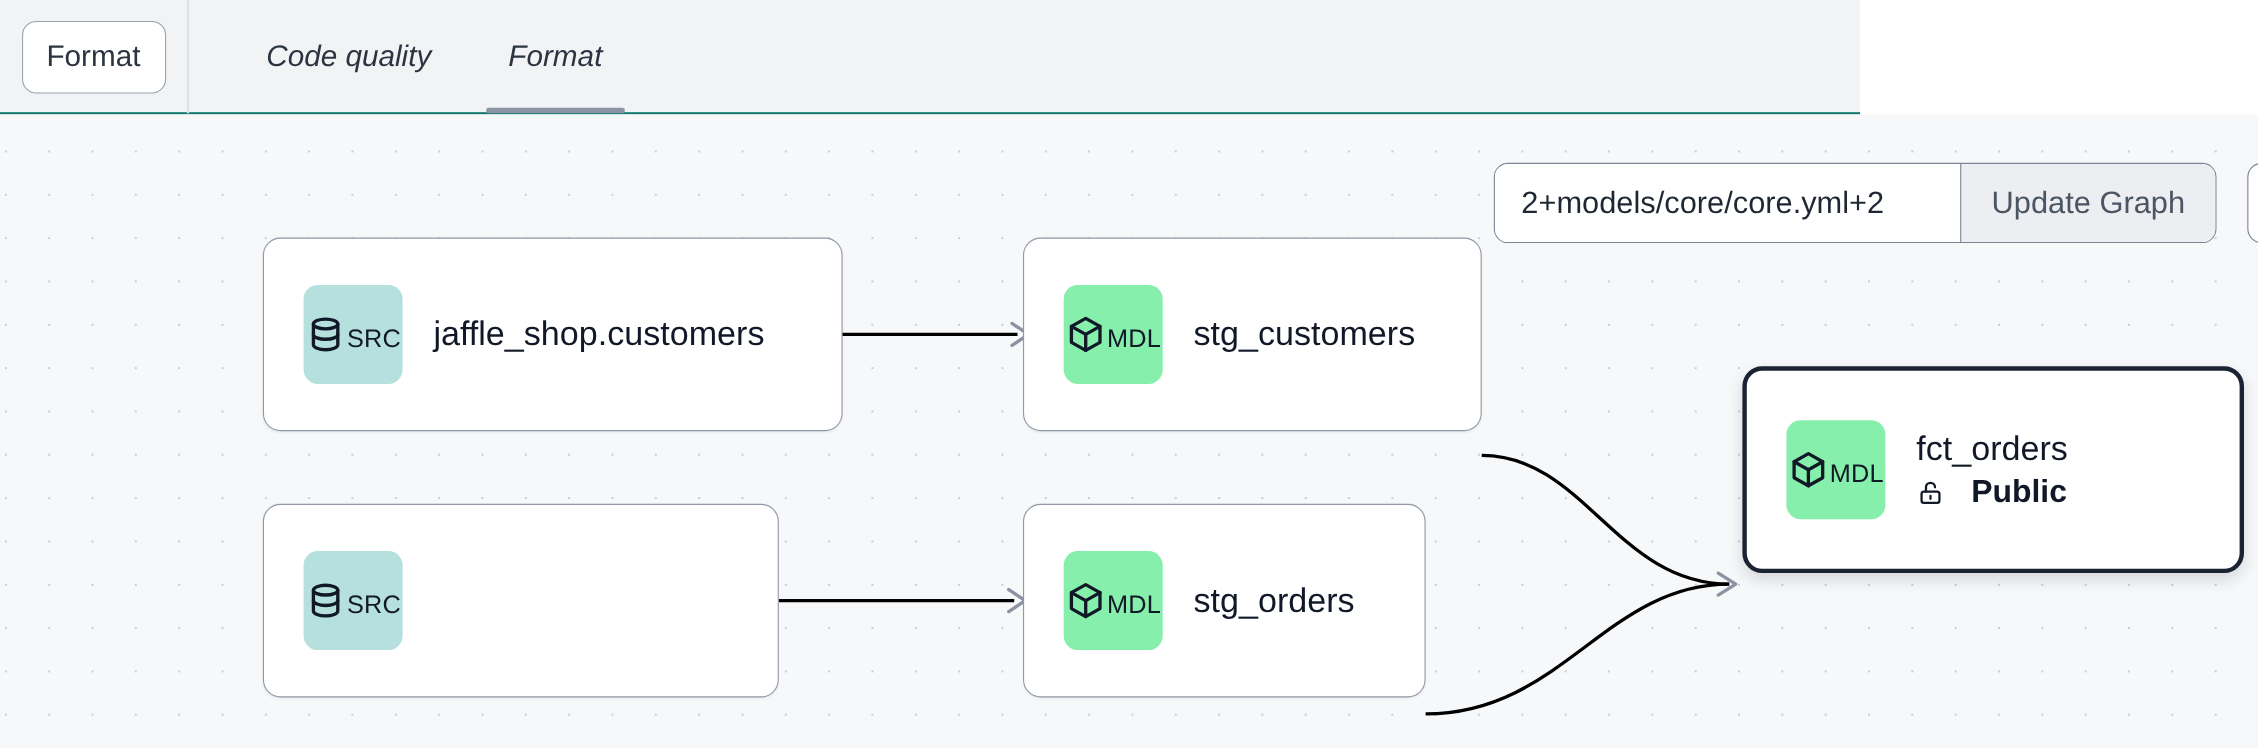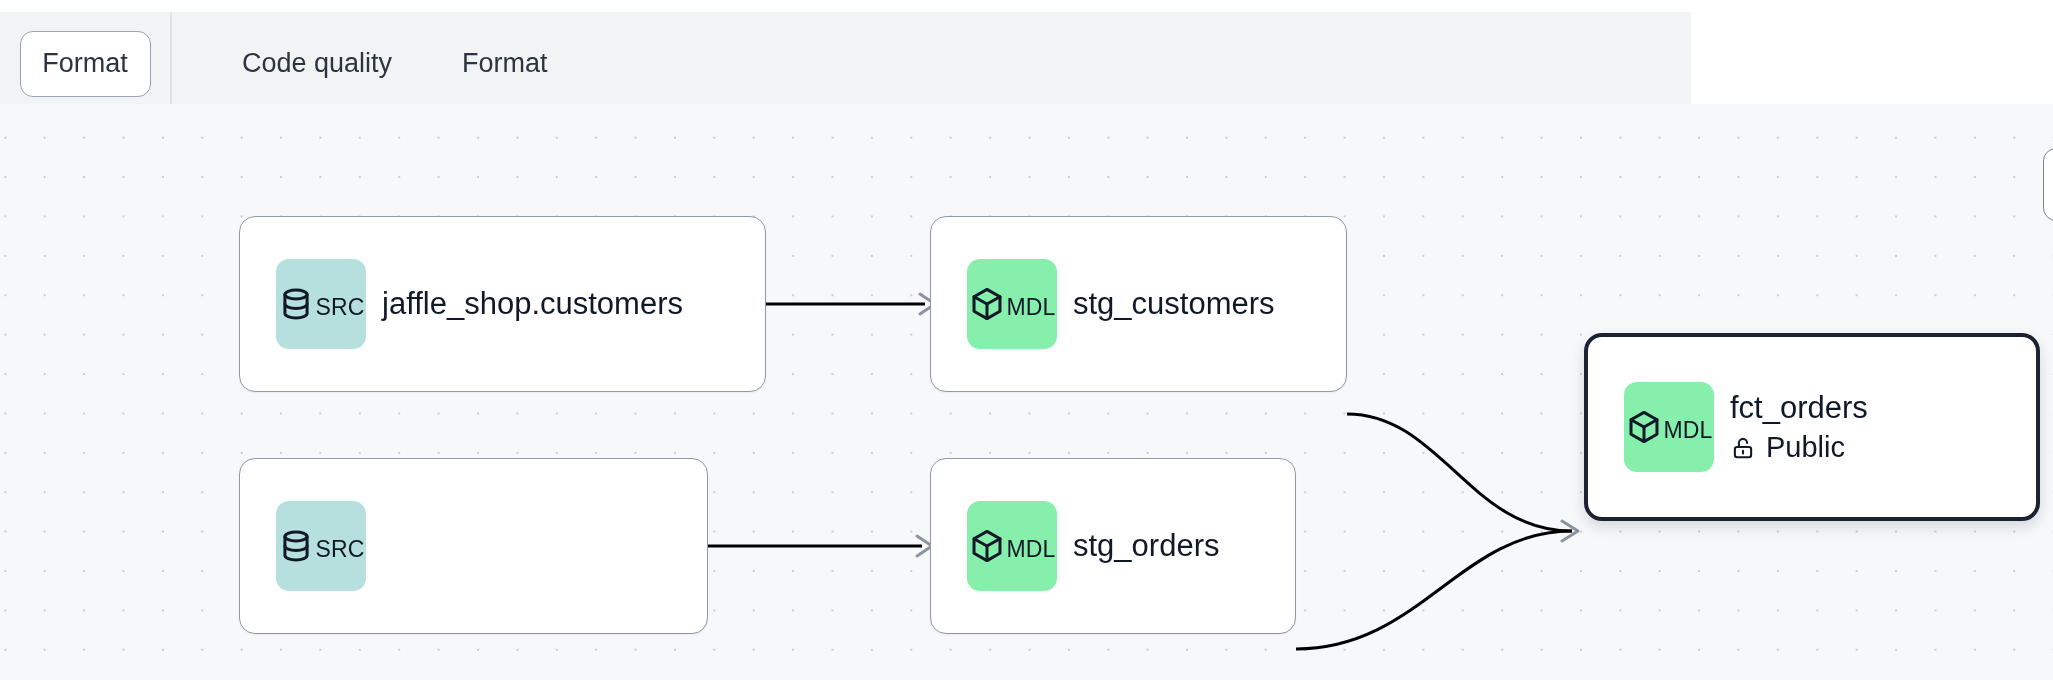--- a/index.html
+++ b/index.html
@@ -22,23 +22,22 @@
   }
 
   
   .header {
     position: absolute;
     left: 0;
     top: 0;
     width: 1691px;
     height: 104px;
     background: #f2f3f5;
-    border-bottom: 4px solid #0f766e;
-    box-sizing: border-box;
-    margin-top: 12px;
+    border-bottom: 2px solid #0f766e;
+    box-sizing: border-box;
   }
   .header-left {
     position: absolute;
     left: 0;
     top: 0;
     width: 170px;
     height: 103px;
     display: flex;
     align-items: center;
     justify-content: center;
@@ -66,20 +65,21 @@
     height: 103px;
     background: #dfe1e5;
   }
   .tabs {
     position: absolute;
     left: 172px;
     top: 0;
     height: 103px;
     display: flex;
     align-items: flex-start;
+    font-style: italic;
   }
   .tab {
     position: relative;
     height: 103px;
     display: flex;
     align-items: center;
     padding: 0 34px;
     font-size: 27px;
     color: #2c3442;
     cursor: pointer;
@@ -156,37 +156,38 @@
   .node-badge svg { display: block; }
   .badge-label {
     font-size: 23px;
     color: #111827;
     line-height: 1;
     margin-top: 7px;
     letter-spacing: 0.2px;
   }
 
   .node-body {
-    margin-left: 16px;
+    margin-left: 28px;
     display: flex;
     flex-direction: column;
     justify-content: flex-end;
     min-width: 0;
   }
   .node-title {
     font-size: 31px;
     color: #111827;
     line-height: 1.18;
     white-space: nowrap;
   }
   .node-meta {
     display: flex;
     align-items: center;
-    gap: 10px;
+    gap: 24px;
     margin-top: 5px;
+    font-weight: bold;
   }
   .node-meta-label {
     font-size: 29px;
     color: #111827;
     line-height: 1.1;
     white-space: nowrap;
   }
   .lock-icon svg { display: block; }
 
   
@@ -364,17 +365,21 @@
               <rect x="4.5" y="11" width="15" height="9.5" rx="2"></rect>
               <path d="M8.2 11V7.4a3.8 3.8 0 0 1 7.6 0"></path>
               <path d="M12 14.6v2.4"></path>
             </svg>
           </span>
           <span class="node-meta-label">Public</span>
         </div>
       </div>
     </div>
 
+    <div class="graph-controls">
+      <input class="selector-input" type="text" value="2+models/core/core.yml+2" style="">
+      <button class="update-graph-button">Update Graph</button>
+    </div>
 
     <div class="side-panel-edge"></div>
 
   </div>
 </div>
 
 </body></html>

